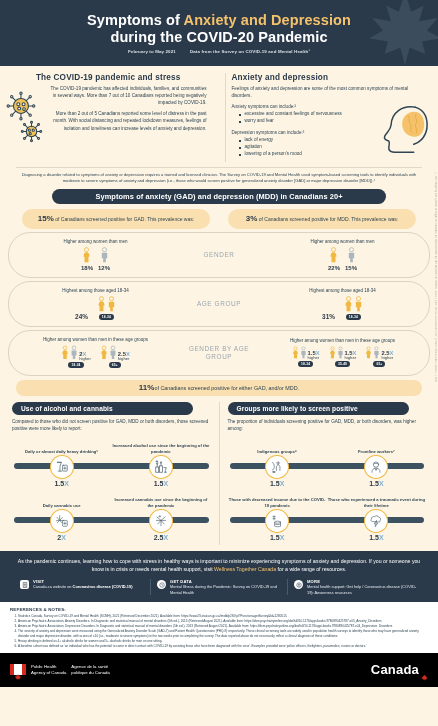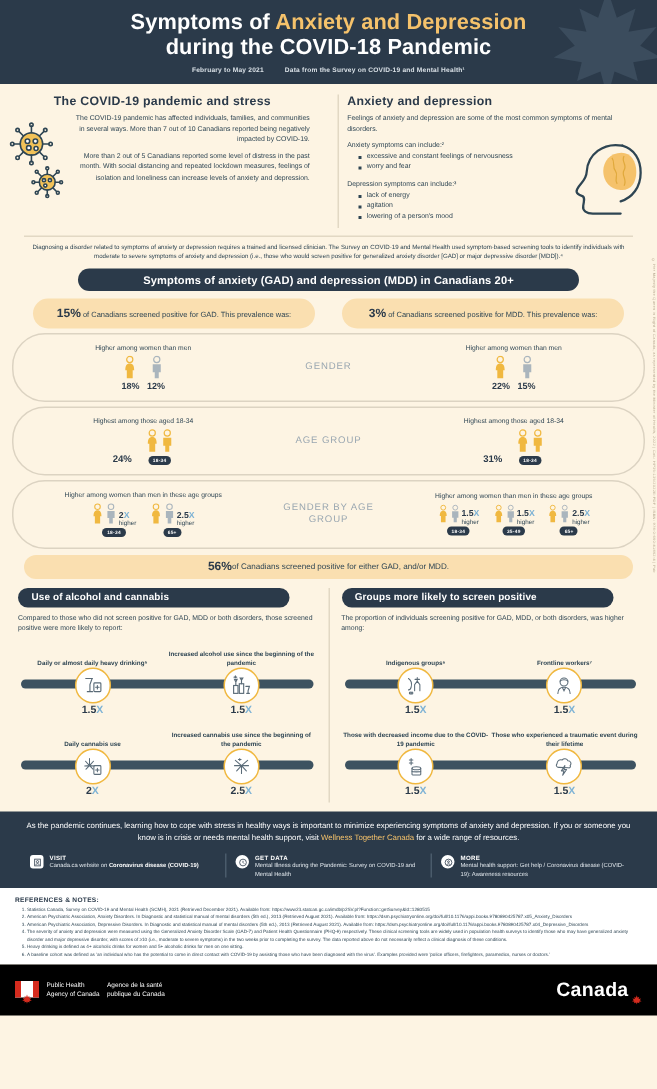--- a/index.html
+++ b/index.html
@@ -7,21 +7,21 @@
     width:438px;height:726px;overflow:hidden;
     background:#fdf4e3;
     font-family:"Liberation Sans","DejaVu Sans",sans-serif;
     color:#2e4553;
     -webkit-font-smoothing:antialiased;
   }
   .page{position:relative;width:438px;height:726px;}
 
   
   .header{
-    position:relative;background:#2b3a4a;height:56px;overflow:hidden;
+    position:relative;background:#2b3a4a;height:66px;overflow:hidden;
     display:flex;flex-direction:column;align-items:center;justify-content:center;
   }
   .leaf{
     position:absolute;right:-6px;top:-14px;width:78px;height:86px;
     color:#3b4c5d;
   }
   .leaf svg{width:100%;height:100%;display:block;}
   .h-title{
     font-size:14.5px;font-weight:bold;color:#ffffff;letter-spacing:.1px;
     text-align:center;line-height:1.12;z-index:2;
@@ -195,21 +195,21 @@
 <div class="page">
 
   <div class="header">
     <div class="leaf">
       <svg viewBox="0 0 100 100">
           <path fill="currentColor" d="M50 4 L58 28 L74 20 L68 40 L92 36 L78 52 L96 62 L72 66 L76 82 L56 74 L50 96 L44 74 L24 82 L28 66 L4 62 L22 52 L8 36 L32 40 L26 20 L42 28 Z"></path>
         </svg>
     </div>
     <div class="h-title">
       <div><span>Symptoms of </span><span class="amber">Anxiety and Depression</span></div>
-      <div>during the COVID-18 Pandemic</div>
+      <div>during the COVID-20 Pandemic</div>
     </div>
     <div class="h-sub">
       <span>February to May 2021</span>
       <span>Data from the Survey on COVID-19 and Mental Health¹</span>
     </div>
   </div>
 
   <div class="sidecode">© Her Majesty the Queen in Right of Canada, as represented by the Minister of Health, 2022  |  Cat.: HP35-135/2022E-PDF  |  ISBN: 978-0-660-41862-4  |  Pub.: 210665</div>
 
   <div class="intro">
@@ -504,21 +504,21 @@
               </div>
             </div>
             <div class="agebadge">65+</div>
           </div>
         </div>
       </div>
     </div>
   </div>
 
   <div class="bar23">
-    <b>56%</b>
+    <b>11%</b>
       <span> of Canadians screened positive for either GAD, and/or MDD.</span>
   </div>
 
   <div class="panels">
 
     <div class="panel left">
       <div class="banner small">Use of alcohol and cannabis</div>
       <div class="panel-intro">Compared to those who did not screen positive for GAD, MDD or both disorders, those screened positive were more likely to report:</div>
 
       <div class="icon-row">

